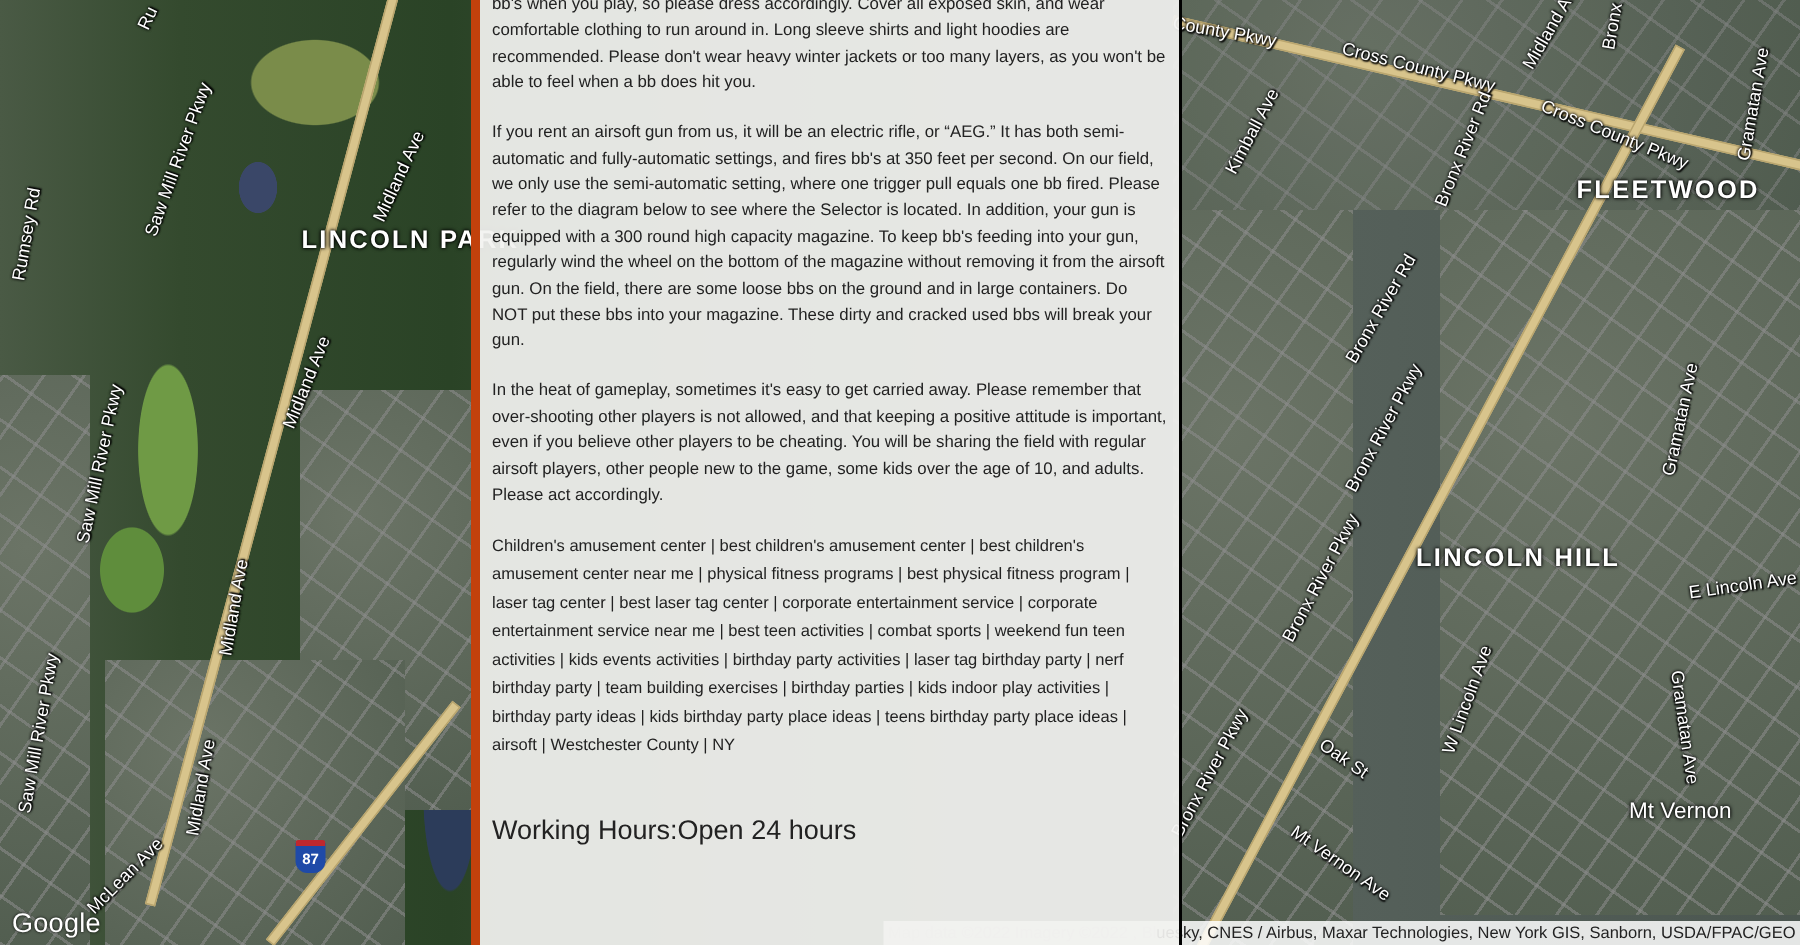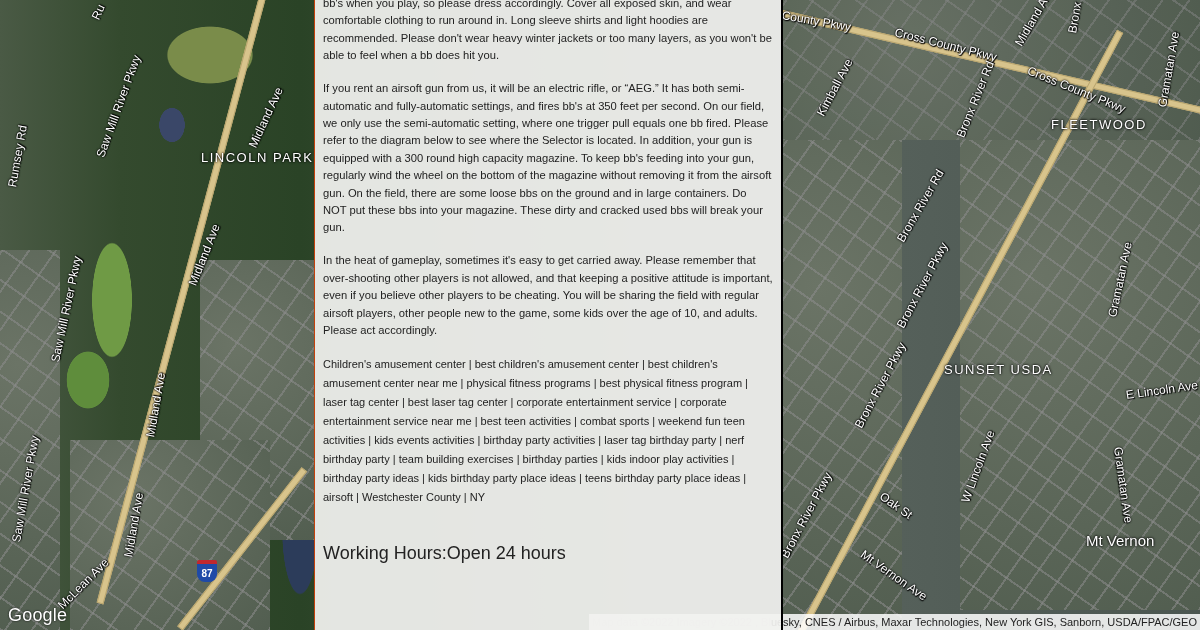--- a/index.html
+++ b/index.html
@@ -14,34 +14,34 @@
       radial-gradient(ellipse 25px 90px at 300px 530px, #2c3c5a 0%, #2c3c5a 70%, transparent 72%),
       radial-gradient(ellipse 18px 24px at 172px 125px, #3a4768 0%, #3a4768 70%, transparent 72%),
       linear-gradient(90deg, #4a5a45 0%, #344a2e 10%, #2a4326 25%, #4d5b4c 60%, #55605a 75%, #4b5650 100%);
   }
   .map .urban { position:absolute; background:
       repeating-linear-gradient(35deg, rgba(140,140,140,.55) 0 2px, transparent 2px 26px),
       repeating-linear-gradient(-55deg, rgba(140,140,140,.55) 0 2px, transparent 2px 22px),
       radial-gradient(circle at 30% 30%, #6b7466, #525e50); }
   .map .road-label { position:absolute; color:#fff; font-size:12px; white-space:nowrap;
     text-shadow: 0 0 2px #000, 0 0 2px #000, 1px 1px 1px #000; transform-origin:left center; }
-  .map .place-label { position:absolute; color:#fff; font-size:13px; font-weight:normal; letter-spacing:1.5px; white-space:nowrap;
+  .map .place-label { position:absolute; color:#fff; font-size:17px; font-weight:bold; letter-spacing:1.5px; white-space:nowrap;
     text-shadow: 0 0 2px #000, 0 0 3px #000; }
   .map .city-label { position:absolute; color:#fff; font-size:15px; white-space:nowrap; text-shadow:0 0 2px #000, 0 0 3px #000; }
   .highway { position:absolute; background:#d8c48c; border:1px solid #b9a56e; transform-origin:left center; height:5px; }
   .shield { position:absolute; width:20px; height:18px; background:#1f4aa8; color:#fff; font-size:10px; font-weight:bold;
     text-align:center; line-height:20px; border-top:4px solid #c0282e; border-radius:2px 2px 8px 8px; }
   .google-logo { position:absolute; left:8px; bottom:4px; color:#fff; font-size:18px; text-shadow:0 0 2px #000; letter-spacing:.2px; }
   .attribution { position:absolute; right:0; bottom:0; height:16px; line-height:16px; font-size:11px; color:#222;
     background:rgba(255,255,255,.85); padding:0 3px 0 3px; white-space:nowrap; }
   .attribution .faded { color:#ccc; }
 
   
   .panel { position:absolute; left:314px; top:0; width:466px; height:630px; background:rgba(242,242,240,.93);
-    border-left:1px solid #c2410c; border-right:2px solid #000; box-sizing:content-box; overflow:hidden; }
+    border-left:6px solid #c2410c; border-right:2px solid #000; box-sizing:content-box; overflow:hidden; }
   .panel-inner { padding:0 8px 0 8px; color:#222; }
   .para { font-size:11.2px; line-height:17.4px; margin:0 0 15.5px 0; }
   .para.first { margin-top:-5px; }
   .section-title { font-size:19px; margin:16px 0 1px 0; color:#222; font-weight:normal; }
   .related { font-size:11px; line-height:19px; color:#222; }
   .related .sep { color:#222; }
   .related a { color:#222; text-decoration:none; }
   .details-line { font-size:18px; line-height:19px;margin-top:37px; }
 </style>
 </head>
@@ -85,21 +85,21 @@
       <div class="road-label" style="left: 1018px; top: 38px; transform: rotate(-60deg);">Midland Ave</div>
       <div class="road-label" style="left: 1072px; top: 26px; transform: rotate(-80deg);">Bronx</div>
       <div class="road-label" style="left: 1162px; top: 100px; transform: rotate(-80deg);">Gramatan Ave</div>
       <div class="road-label" style="left: 1112px; top: 310px; transform: rotate(-78deg);">Gramatan Ave</div>
       <div class="road-label" style="left: 1118px; top: 440px; transform: rotate(82deg);">Gramatan Ave</div>
       <div class="road-label" style="left: 1126px; top: 388px; transform: rotate(-8deg);">E Lincoln Ave</div>
       <div class="road-label" style="left: 965px; top: 495px; transform: rotate(-70deg);">W Lincoln Ave</div>
       <div class="road-label" style="left: 881px; top: 488px; transform: rotate(35deg);">Oak St</div>
       <div class="road-label" style="left: 862px; top: 546px; transform: rotate(35deg);">Mt Vernon Ave</div>
       <div class="place-label" style="left: 1051px; top: 117px;">FLEETWOOD</div>
-      <div class="place-label" style="left: 944px; top: 362px;">SUNSET USDA</div>
+      <div class="place-label" style="left: 944px; top: 362px;">LINCOLN HILL</div>
       <div class="city-label" style="left: 1086px; top: 532px;">Mt Vernon</div>
       <div class="shield" style="left: 197px; top: 560px;">87</div>
     </div>
 
   <div class="google-logo">Google</div>
   <div class="attribution">
     <span class="faded">Map data ©2022 Imagery ©2022 , Bl</span><span>uesky, CNES / Airbus, Maxar Technologies, New York GIS, Sanborn, USDA/FPAC/GEO</span>
   </div>
 </div>
 

